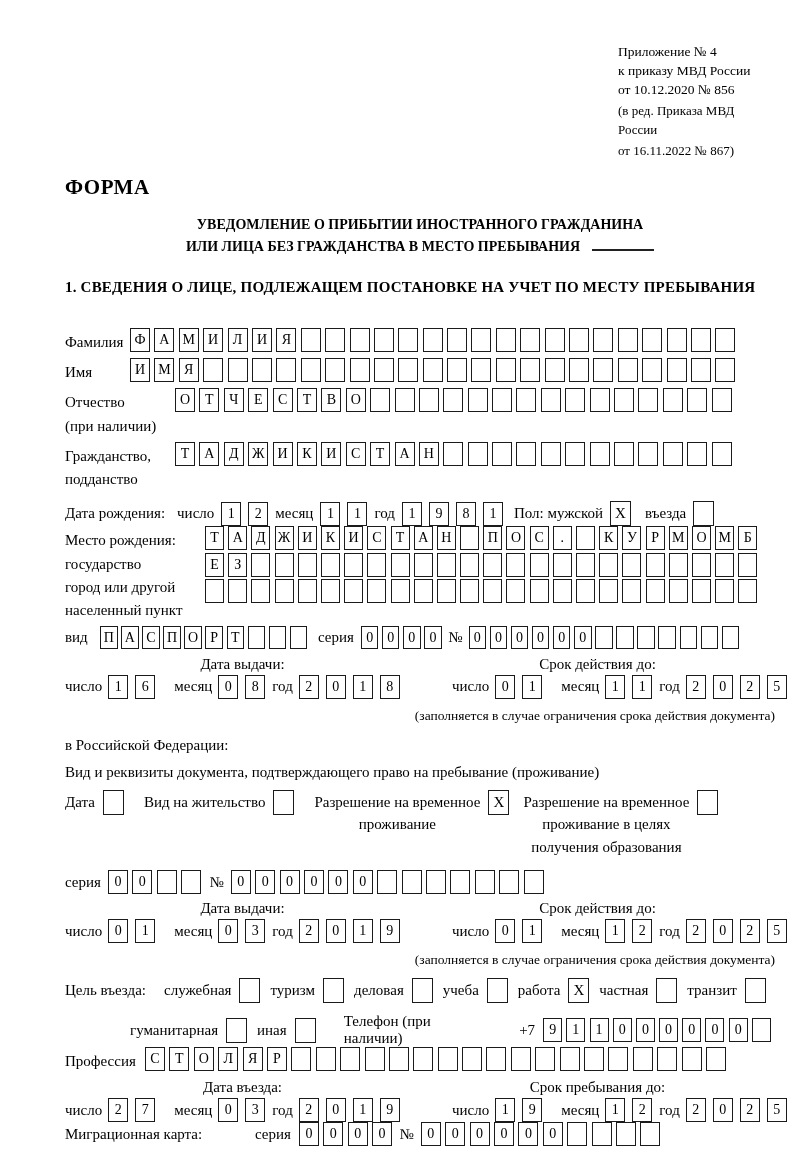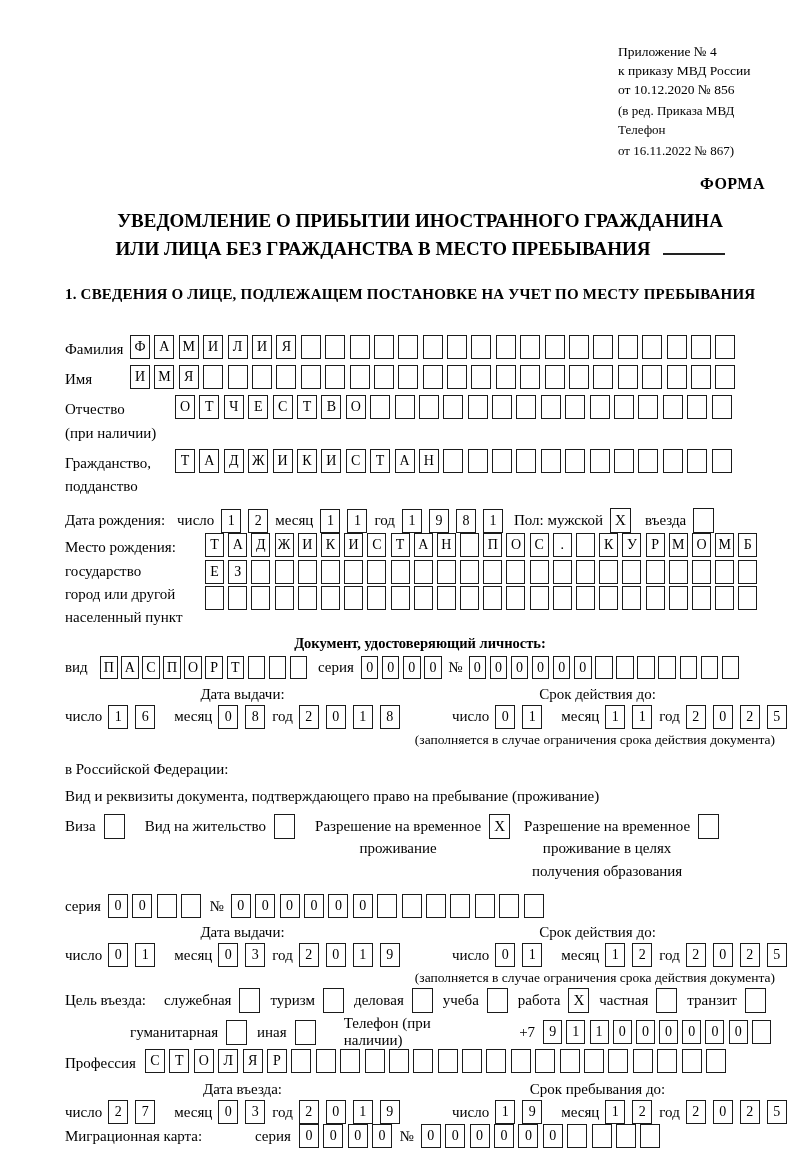--- a/index.html
+++ b/index.html
@@ -3,22 +3,22 @@
 <meta charset="utf-8">
 <style>
   html,body{margin:0;padding:0;background:#888;}
   .page{
     position:relative;width:800px;height:1163px;margin:0 auto;background:#fff;color:#000;
     font-family:"Liberation Serif","DejaVu Serif",serif;font-size:15px;
     box-sizing:border-box;padding:42px 25px 0 65px;overflow:hidden;
   }
   .appendix{margin-left:553px;font-size:13.5px;line-height:1.42;}
   .appendix .ed{margin-top:3px;font-size:13px;}
-  .forma{text-align:right;font-weight:bold;font-size:16px;margin:14px 10px 0 0;letter-spacing:.5px;}
-  .title{text-align:center;font-weight:bold;font-size:19px;line-height:1.5;margin-top:14px;}
+  .forma{font-weight:bold;font-size:21px;margin:14px 10px 0 0;letter-spacing:.5px;}
+  .title{text-align:center;font-weight:bold;font-size:14px;line-height:1.5;margin-top:14px;}
   .u-line{display:inline-block;width:62px;border-bottom:2px solid #222;margin-left:12px;height:14px;}
   .sec-heading{font-weight:bold;font-size:15px;margin-top:22px;letter-spacing:.2px;}
   .row{display:flex;align-items:flex-start;margin-top:4px;}
   .lbl{white-space:pre-line;line-height:1.55;flex:none;padding-top:3px;}
   .w65{width:65px;}.w110{width:110px;}.w140{width:140px;}.w80{width:80px;}.w35{width:35px;}.w165{width:165px;}
   .cells{display:flex;flex-wrap:nowrap;}
   .cell{
     flex:none;display:inline-flex;align-items:center;justify-content:center;
     width:20px;height:24px;border:1.6px solid #1b1b1b;margin-right:4.4px;
     font-size:14px;box-sizing:border-box;background:#fff;
@@ -36,41 +36,41 @@
   .doc-heading{text-align:center;font-weight:bold;font-size:14.5px;margin-top:6px;}
   .dates-titles{display:flex;margin-top:6px;font-size:15px;}
   .dates-titles .dt-l{width:355px;text-align:center;flex:none;}
   .dates-titles .dt-r{flex:1;text-align:center;}
   .dates-vals{display:flex;align-items:center;margin-top:2px;}
   .dates-vals .grp{display:flex;align-items:center;}
   .dates-vals .grp-l{width:355px;flex:none;}
   .dates-vals .grp-r{padding-left:32px;}
   .dates-vals .t{padding-right:6px;}
   .dates-vals .t2{padding:0 6px 0 12px;}
-  .note{text-align:right;font-size:13.5px;margin-top:3px;}
+  .note{text-align:right;font-size:13.5px;margin-top:9px;}
   .intro{margin-top:8px;line-height:1.8;}
   .res-opts{display:flex;align-items:flex-start;margin-top:4px;}
   .res-opt{display:flex;align-items:flex-start;}
   .res-opt .rl{white-space:pre-line;text-align:center;line-height:1.5;padding:1px 8px 0 0;}
-  .purpose-line{display:flex;align-items:center;margin-top:2px;}
+  .purpose-line{display:flex;align-items:center;margin-top:10px;}
   .purpose-line .t{padding:0 8px 0 10px;}
   .purpose-line .t:first-child{padding-left:0;}
   .mt6{margin-top:6px;}.mt8{margin-top:0;}.mt10{margin-top:10px;}.mt12{margin-top:12px;}
   .rows-col .cells{margin-bottom:2.5px;}
 </style>
 </head>
 <body>
 
 <div class="page">
 
   <div class="appendix">
     <div>Приложение № 4</div>
     <div>к приказу МВД России</div>
     <div>от 10.12.2020 № 856</div>
-    <div class="ed">(в ред. Приказа МВД Телефон</div>
+    <div class="ed">(в ред. Приказа МВД России</div>
     <div class="ed">от 16.11.2022 № 867)</div>
   </div>
 
   <div class="forma">ФОРМА</div>
 
   <div class="title">
     <div>УВЕДОМЛЕНИЕ О ПРИБЫТИИ ИНОСТРАННОГО ГРАЖДАНИНА</div>
     <div><span>ИЛИ ЛИЦА БЕЗ ГРАЖДАНСТВА В МЕСТО ПРЕБЫВАНИЯ</span><span class="u-line"></span></div>
   </div>
 
@@ -303,21 +303,20 @@
           <span class="cell"></span>
           <span class="cell"></span>
           <span class="cell"></span>
           <span class="cell"></span>
           <span class="cell"></span>
           <span class="cell"></span>
         </span>
     </span>
   </div>
 
-  <div class="doc-heading">Документ, удостоверяющий личность:</div>
 
   <div class="row inl">
     <span class="lbl w35" style="padding-top:0;">вид</span>
     <span class="cells cells-c">
         <span class="cell">П</span>
         <span class="cell">А</span>
         <span class="cell">С</span>
         <span class="cell">П</span>
         <span class="cell">О</span>
         <span class="cell">Р</span>
@@ -397,21 +396,21 @@
   </div>
   <div class="note">(заполняется в случае ограничения срока действия документа)</div>
 
   <div class="intro">
     <div>в Российской Федерации:</div>
     <div>Вид и реквизиты документа, подтверждающего право на пребывание (проживание)</div>
   </div>
 
   <div class="res-opts">
     <span class="res-opt">
-      <span class="rl">Виза</span>
+      <span class="rl">Дата</span>
       <span class="checkbox"></span>
     </span>
     <span class="gap20"></span>
     <span class="res-opt">
       <span class="rl">Вид на жительство</span>
       <span class="checkbox"></span>
     </span>
     <span class="gap20"></span>
     <span class="res-opt">
       <span class="rl">Разрешение на временное

